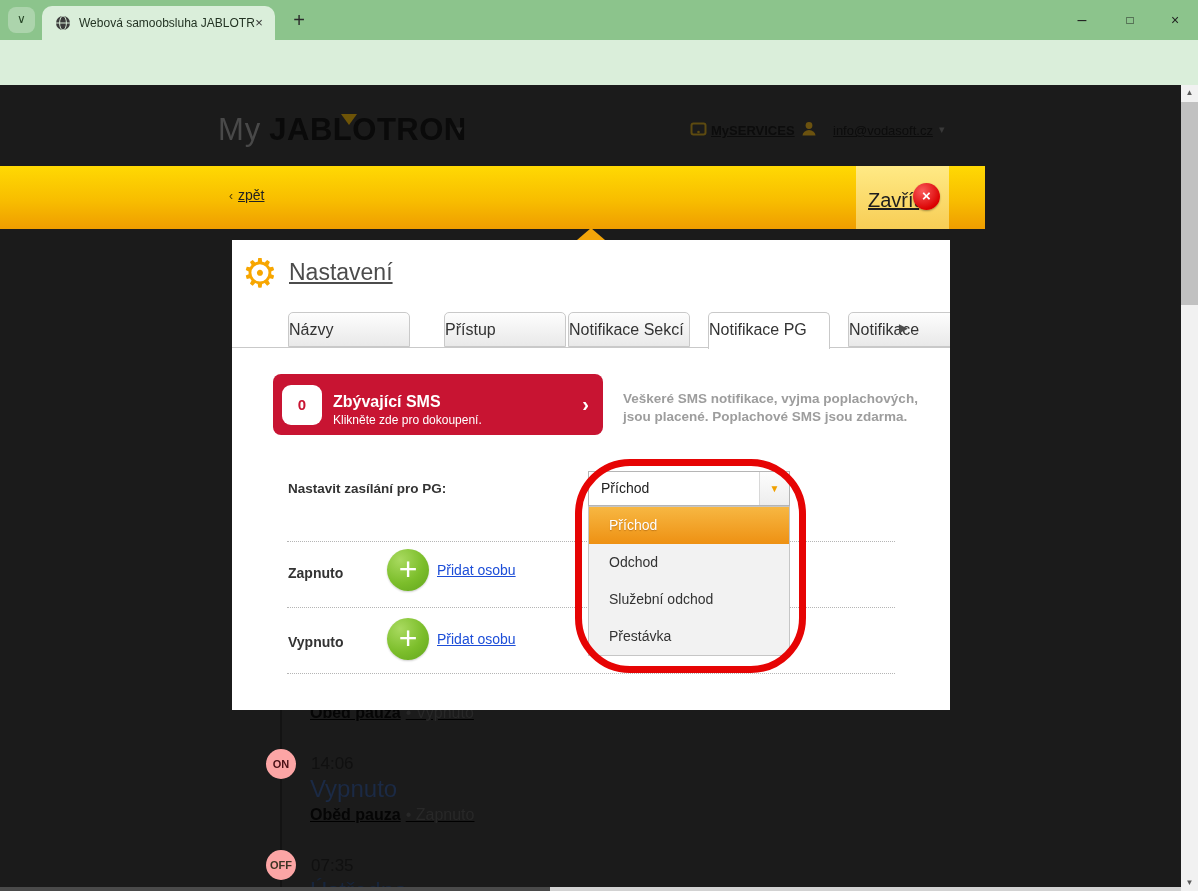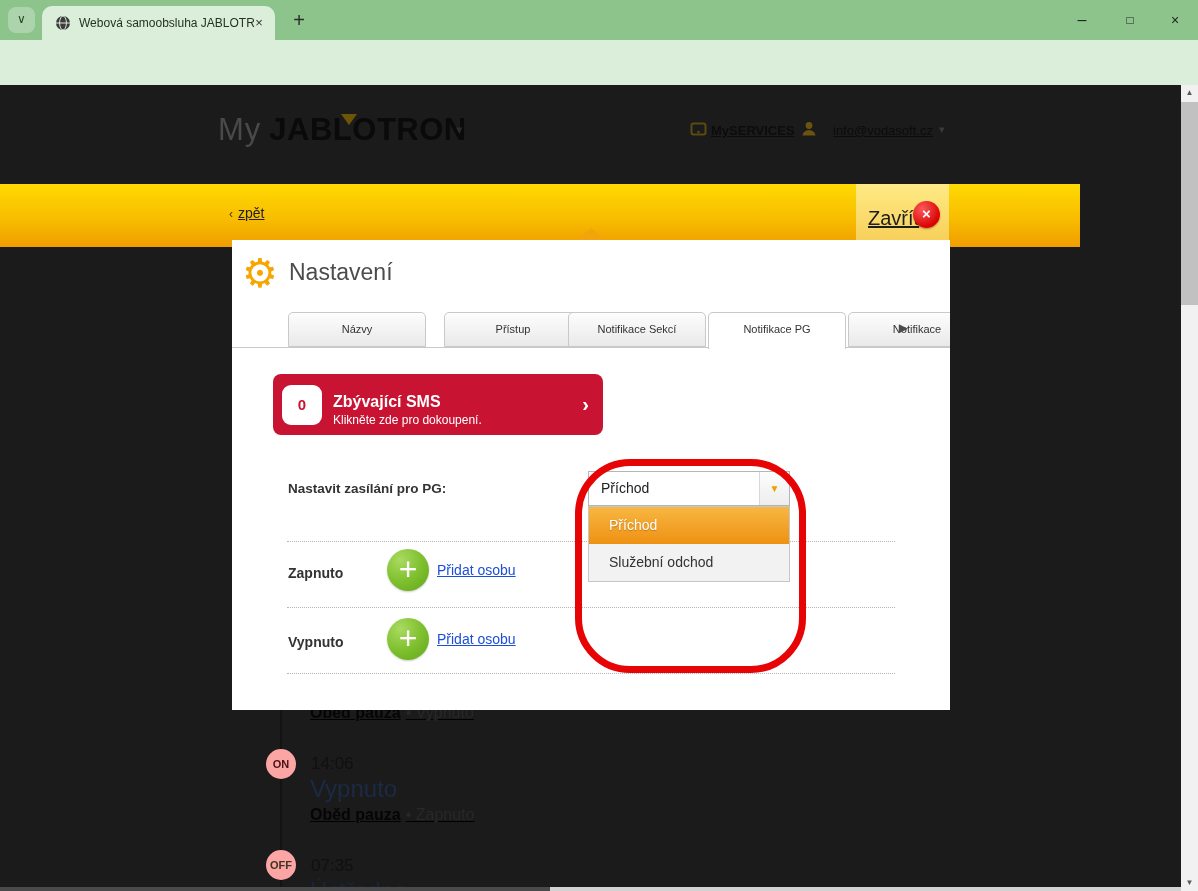--- a/index.html
+++ b/index.html
@@ -53,41 +53,41 @@
   #logo-notch { left:341px; top:29px; width:0; height:0; border-left:8px solid transparent;
     border-right:8px solid transparent; border-top:11px solid #6e5407; }
   #logo-caret { left:456px; top:37px; font-size:13px; color:#2c2c2c; }
   #services-icon { left:690px; top:36px; width:17px; height:17px; }
   #services-label { left:711px; top:38px; font-size:13px; font-weight:bold; color:#0c0c0c; text-decoration:underline; }
   #person-icon { left:800px; top:35px; width:18px; height:18px; }
   #account-email { left:833px; top:38px; font-size:13px; color:#0c0c0c; text-decoration:underline; }
   #account-caret { left:939px; top:38px; font-size:11px; color:#3a3a3a; }
 
   
-  #action-bar { left:0; top:184px; width:1080px; height:63px; z-index:3;
+  #action-bar { left:0; top:166px; width:985px; height:63px; z-index:3;
     background:linear-gradient(180deg,#ffd903 0%, #f8bd00 55%, #ef9d00 100%);text-decoration:underline; }
   #back-link { left:229px; top:21px; font-size:14px; color:#222; }
   #back-link .chev { color:#4c3c06; font-size:12px; margin-right:5px; text-decoration:none; }
   #back-link .lbl { text-decoration:underline; }
   #close-box { left:856px; top:0; width:93px; height:63px; background:linear-gradient(180deg,#ffea85,#f7cd55); }
   #close-label { left:12px; top:23px; font-size:20px; color:#1e1e1e; text-decoration:underline; }
   #close-circle { left:57px; top:17px; width:27px; height:27px; border-radius:50%; color:#fff;
     background:radial-gradient(circle at 35% 30%, #fa5a5a, #da0000 72%); text-align:center;
     line-height:26px; font-size:15px; font-weight:bold; box-shadow:0 1px 2px rgba(0,0,0,.35); }
 
   
   #modal-caret { left:577px; top:228px; width:0; height:0; z-index:4;
     border-left:14px solid transparent; border-right:14px solid transparent; border-bottom:12px solid #f2a50a; }
   #modal { left:232px; top:240px; width:718px; height:470px; background:#fff; z-index:4; overflow:hidden; }
   #gear-icon { left:10px; top:10px; font-size:40px; line-height:46px; color:#f7a600; }
-  #modal-title { left:57px; top:19px; font-size:23px; color:#4c4c4c; }
+  #modal-title { left:57px; top:19px; font-size:23px; color:#4c4c4c;text-decoration:underline; }
 
   #tabs-line { left:0; top:107px; width:718px; height:1px; background:#c9c9c9; }
-  .mtab { top:72px; width:138px; height:35px; border:1px solid #c9c9c9; border-radius:5px 5px 0 0;
-    background:linear-gradient(#fdfdfd,#e9e9e9); font-size:11px; color:#333; text-align:center; line-height:33px; }
+  .mtab { top:72px; width:122px; height:35px; border:1px solid #c9c9c9; border-radius:5px 5px 0 0;
+    background:linear-gradient(#fdfdfd,#e9e9e9); font-size:16px; color:#333; line-height:33px; }
   .mtab.active { top:72px; height:37px; background:#fff; border-bottom:none; font-weight:normal; z-index:2; }
   #mtab-0 { left:56px; } #mtab-1 { left:212px; } #mtab-2 { left:336px; } #mtab-3 { left:476px; } #mtab-4 { left:616px; }
   #tab-overflow-arrow { left:664px; top:79px; font-size:15px; color:#4c4c4c; z-index:3; }
 
   #sms-banner { left:41px; top:134px; width:330px; height:61px; border-radius:8px; background:#c81432; cursor:pointer; }
   #sms-count { left:9px; top:11px; width:40px; height:40px; border-radius:9px; background:#fff;
     color:#c81432; font-weight:bold; font-size:15px; text-align:center; line-height:40px; }
   #sms-title { left:60px; top:19px; font-size:16px; font-weight:bold; color:#fff; }
   #sms-sub { left:60px; top:39px; font-size:12px; color:#fff; }
   #sms-chev { right:14px; top:19px; font-size:20px; font-weight:bold; color:#fff; }
@@ -246,36 +246,39 @@
   <div id="mtab-3" class="abs mtab active">Notifikace PG</div>
   <div id="mtab-4" class="abs mtab">Notifikace</div>
   <div id="tab-overflow-arrow" class="abs">►</div>
 
   <div id="sms-banner" class="abs">
     <div id="sms-count" class="abs">0</div>
     <div id="sms-title" class="abs">Zbývající SMS</div>
     <div id="sms-sub" class="abs">Klikněte zde pro dokoupení.</div>
     <div id="sms-chev" class="abs">›</div>
   </div>
+  <div id="sms-note" class="abs">Veškeré SMS notifikace, vyjma poplachových, jsou placené. Poplachové SMS jsou zdarma.</div>
 
   <div id="dot-0" class="abs dotted"></div>
   <div id="dot-1" class="abs dotted"></div>
   <div id="dot-2" class="abs dotted"></div>
 
   <div id="pg-label" class="abs">Nastavit zasílání pro PG:</div>
 
   <div id="select-box" class="abs">
     <div id="select-value" class="abs">Příchod</div>
     <div id="select-arrow-zone" class="abs">
       <span id="select-caret">▼</span>
     </div>
   </div>
   <div id="option-list" class="abs">
     <div class="option selected">Příchod</div>
+    <div class="option">Odchod</div>
     <div class="option">Služební odchod</div>
+    <div class="option">Přestávka</div>
   </div>
 
   <div id="row-label-0" class="abs row-label">Zapnuto</div>
   <div id="add-btn-0" class="abs add-btn">+</div>
   <div id="add-link-0" class="abs add-link">Přidat osobu</div>
 
   <div id="row-label-1" class="abs row-label">Vypnuto</div>
   <div id="add-btn-1" class="abs add-btn">+</div>
   <div id="add-link-1" class="abs add-link">Přidat osobu</div>
 

